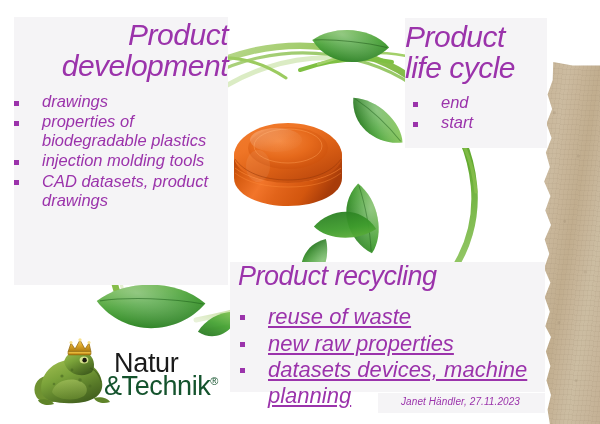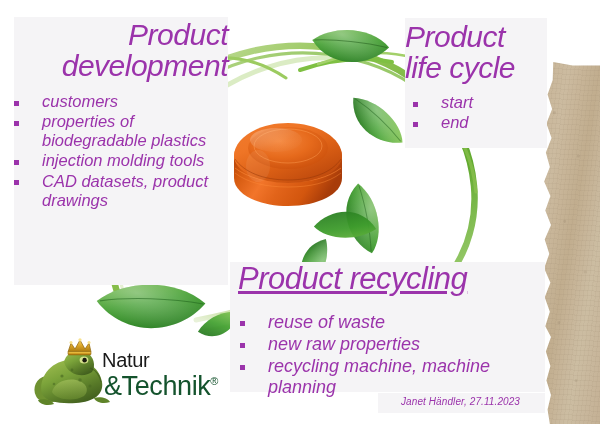--- a/index.html
+++ b/index.html
@@ -98,21 +98,21 @@
     color: #9b33ab;
     font-family: "Liberation Sans", sans-serif;
     font-style: italic;
     font-weight: 400;
     letter-spacing: -0.5px;
     line-height: 1.02;
     white-space: pre;
   }
   .h-dev     { left: 14px;  top: 20px;  width: 214px; font-size: 30px; text-align: right; }
   .h-life    { left: 405px; top: 22px;  width: 142px; font-size: 30px; text-align: left; }
-  .h-recycle { left: 238px; top: 263px; font-size: 31px; text-align: left; text-decoration: underline; }
+  .h-recycle { left: 238px; top: 263px; font-size: 27px; text-align: left; }
 
   ul.bullets {
     position: absolute;
     margin: 0;
     padding: 0;
     list-style: none;
     color: #9b33ab;
     font-style: italic;
     font-family: "Liberation Sans", sans-serif;
     line-height: 1.16;
@@ -125,21 +125,21 @@
   ul.bullets li .sq {
     position: absolute;
     left: 8px;
     top: 0.52em;
     width: 5px;
     height: 5px;
     background: #9b33ab;
   }
   ul.b-dev     { left: 6px;   top: 92px;  width: 222px; font-size: 16.5px; }
   ul.b-life    { left: 405px; top: 93px;  width: 142px; font-size: 16.5px; }
-  ul.b-recycle { left: 232px; top: 312px; width: 318px; font-size: 18px; }
+  ul.b-recycle { left: 232px; top: 304px; width: 318px; font-size: 22px; text-decoration: underline; }
 
   .footer-txt {
     position: absolute;
     left: 378px;
     top: 396px;
     width: 165px;
     text-align: center;
     color: #9b33ab;
     font-style: italic;
     font-size: 10px;
@@ -159,22 +159,22 @@
     position: absolute;
     left: 74px;
     top: 2px;
     width: 140px;
     height: 68px;
     font-family: "Liberation Sans", sans-serif;
     line-height: 1;
   }
   .logo-natur {
     position: absolute;
-    left: 0; top: 10px;
-    font-size: 20px;
+    left: 12px; top: 10px;
+    font-size: 27px;
     color: #1a1a1a;
     letter-spacing: -.3px;
   }
   .logo-technik {
     position: absolute;
     left: 2px; top: 33px;
     font-size: 27px;
     color: #14532d;
     letter-spacing: -.4px;
     white-space: nowrap;
@@ -331,40 +331,40 @@
   <div class="panel p-life"></div>
   <div class="panel p-recycle"></div>
   <div class="panel p-footer"></div>
 
   <div class="txt-layer">
 
     <div class="heading h-dev">Product
 development</div>
 
     <ul class="bullets b-dev">
-      <li><span class="sq"></span><span>customers</span></li>
+      <li><span class="sq"></span><span>drawings</span></li>
       <li><span class="sq"></span><span>properties of biodegradable plastics</span></li>
       <li><span class="sq"></span><span>injection molding tools</span></li>
       <li><span class="sq"></span><span>CAD datasets, product drawings</span></li>
     </ul>
 
     <div class="heading h-life">Product
 life cycle</div>
 
     <ul class="bullets b-life">
+      <li><span class="sq"></span><span>end</span></li>
       <li><span class="sq"></span><span>start</span></li>
-      <li><span class="sq"></span><span>end</span></li>
     </ul>
 
     <div class="heading h-recycle">Product recycling</div>
 
     <ul class="bullets b-recycle">
       <li><span class="sq"></span><span>reuse of waste</span></li>
       <li><span class="sq"></span><span>new raw properties</span></li>
-      <li><span class="sq"></span><span>recycling machine, machine planning</span></li>
+      <li><span class="sq"></span><span>datasets devices, machine planning</span></li>
     </ul>
 
     <div class="footer-txt">Janet Händler, 27.11.2023</div>
   </div>
 
   <div class="logo">
     <svg width="86" height="72" viewBox="0 0 86 72" xmlns="http://www.w3.org/2000/svg">
       <defs>
         <linearGradient id="frogG" x1="0.2" y1="0" x2="0.8" y2="1">
           <stop offset="0%" stop-color="#9cbb4e"></stop>

